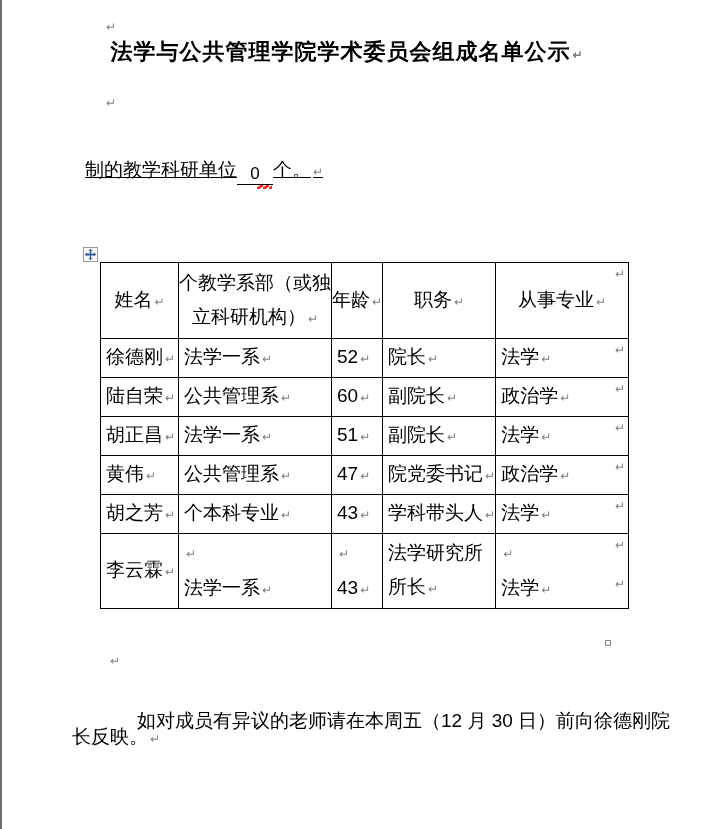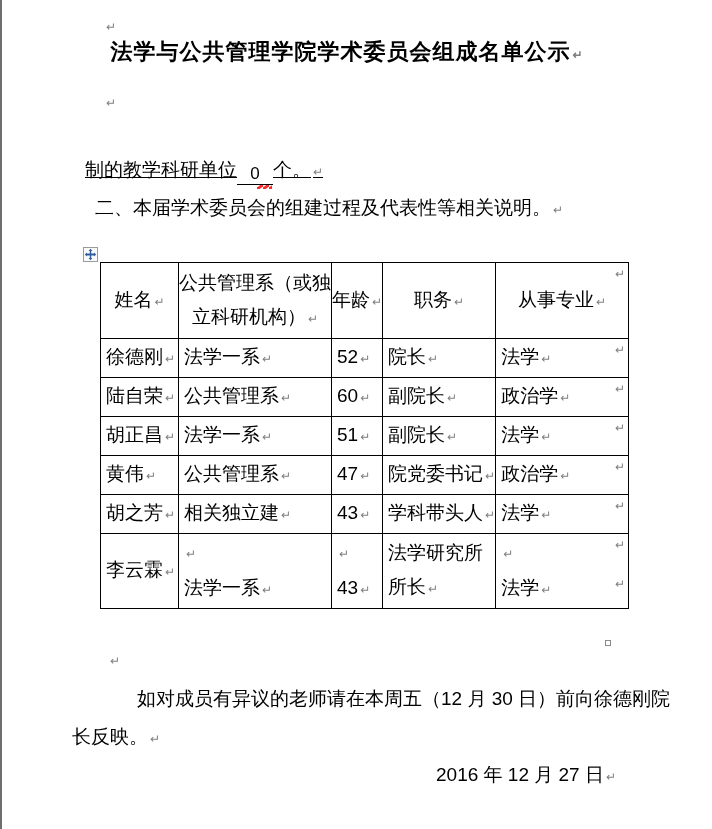--- a/index.html
+++ b/index.html
@@ -20,21 +20,21 @@
   .tline{position:absolute;white-space:nowrap;font-size:19px;line-height:26px;}
   .pilcrow{color:var(--mark);font-size:12px;margin-left:2px;vertical-align:baseline;}
   #L-empty1{left:104px;top:12px;}
   #L-empty2{left:104px;top:88px;}
   #L-title{left:0;top:36px;width:694px;text-align:center;font-size:22px;font-weight:bold;line-height:32px;letter-spacing:1px;}
   #L-p1l1{left:95px;top:119px;}
   #L-p1l2{left:85px;top:157px;text-decoration:underline;}
   #L-p2{left:95px;top:195px;}
   #L-p3{left:95px;top:233px;}
   #L-empty3{left:108px;top:646px;}
-  #L-c1{left:137px;top:686px;}
+  #L-c1{left:137px;top:708px;}
   #L-c2{left:72px;top:724px;}
   #L-date{right:96px;top:762px;text-align:right;}
   
   .blank{
     display:inline-block;width:36px;height:24px;position:relative;
     border-bottom:1px solid var(--ink);text-align:center;vertical-align:bottom;
   }
   .blank .num{font-size:17px;line-height:24px;}
   .blank .wavy{
     position:absolute;right:1px;bottom:-5px;width:15px;height:4px;
@@ -76,21 +76,20 @@
 <body>
 
 <div class="page">
   <div class="page-edge"></div>
 
   <div class="tline" id="L-empty1"><span class="pilcrow">↵</span></div>
   <div class="tline" id="L-title"><span>法学与公共管理学院学术委员会组成名单公示</span><span class="pilcrow">↵</span></div>
   <div class="tline" id="L-empty2"><span class="pilcrow">↵</span></div>
 
   <div class="tline" id="L-p1l2"><span>制的教学科研单位</span><span class="blank"><span class="num">0</span><span class="wavy"></span></span><span>个。</span><span class="pilcrow">↵</span></div>
-  <div class="tline" id="L-p2"><span>二、本届学术委员会的组建过程及代表性等相关说明。</span><span class="pilcrow">↵</span></div>
 
   <div class="move-handle">
     <svg viewBox="0 0 16 16">
       <path d="M8 1 L10.4 3.6 H8.9 V6.9 H12.4 V5.6 L15 8 L12.4 10.4 V9.1 H8.9 V12.4 H10.4 L8 15 L5.6 12.4 H7.1 V9.1 H3.6 V10.4 L1 8 L3.6 5.6 V6.9 H7.1 V3.6 H5.6 Z" fill="#2f5d9e"></path>
     </svg>
   </div>
 
   <table class="doc-table">
     <colgroup>
       <col class="c0">
@@ -98,21 +97,21 @@
         <col class="c2">
         <col class="c3">
         <col class="c4">
     </colgroup>
     <thead>
         <tr>
           <td>
             <div class="cline"><span>姓名</span><span class="pilcrow">↵</span></div>
           </td>
           <td>
-            <div class="cline"><span>公共管理系（或独</span></div>
+            <div class="cline"><span>个教学系部（或独</span></div>
             <div class="cline"><span>立科研机构）</span><span class="pilcrow">↵</span></div>
           </td>
           <td>
             <div class="cline"><span>年龄</span><span class="pilcrow">↵</span></div>
           </td>
           <td>
             <div class="cline"><span>职务</span><span class="pilcrow">↵</span></div>
           </td>
           <td>
             <div class="cline"><span>从事专业</span><span class="pilcrow">↵</span></div>
@@ -186,21 +185,21 @@
           </td>
           <td>
             <div class="cline"><span>政治学</span><span class="pilcrow">↵</span></div>
           </td>
         </tr>
         <tr>
           <td>
             <div class="cline"><span>胡之芳</span><span class="pilcrow">↵</span></div>
           </td>
           <td>
-            <div class="cline"><span>相关独立建</span><span class="pilcrow">↵</span></div>
+            <div class="cline"><span>个本科专业</span><span class="pilcrow">↵</span></div>
           </td>
           <td>
             <div class="cline"><span>43</span><span class="pilcrow">↵</span></div>
           </td>
           <td>
             <div class="cline"><span>学科带头人</span><span class="pilcrow">↵</span></div>
           </td>
           <td>
             <div class="cline"><span>法学</span><span class="pilcrow">↵</span></div>
           </td>
@@ -228,21 +227,20 @@
           </td>
         </tr>
       </tbody>
   </table>
 
   <div class="resize-handle"></div>
 
   <div class="tline" id="L-empty3"><span class="pilcrow">↵</span></div>
   <div class="tline" id="L-c1"><span>如对成员有异议的老师请在本周五（12 月 30 日）前向徐德刚院</span></div>
   <div class="tline" id="L-c2"><span>长反映。</span><span class="pilcrow">↵</span></div>
-  <div class="tline" id="L-date"><span>2016 年 12 月 27 日</span><span class="pilcrow">↵</span></div>
 <span class="row-end-mark" style="left: 615px; top: 267px;">↵</span>
     <span class="row-end-mark" style="left: 615px; top: 343px;">↵</span>
     <span class="row-end-mark" style="left: 615px; top: 382px;">↵</span>
     <span class="row-end-mark" style="left: 615px; top: 421px;">↵</span>
     <span class="row-end-mark" style="left: 615px; top: 460px;">↵</span>
     <span class="row-end-mark" style="left: 615px; top: 499px;">↵</span>
     <span class="row-end-mark" style="left: 615px; top: 538px;">↵</span>
     <span class="row-end-mark" style="left: 615px; top: 577px;">↵</span>
   </div>
 

